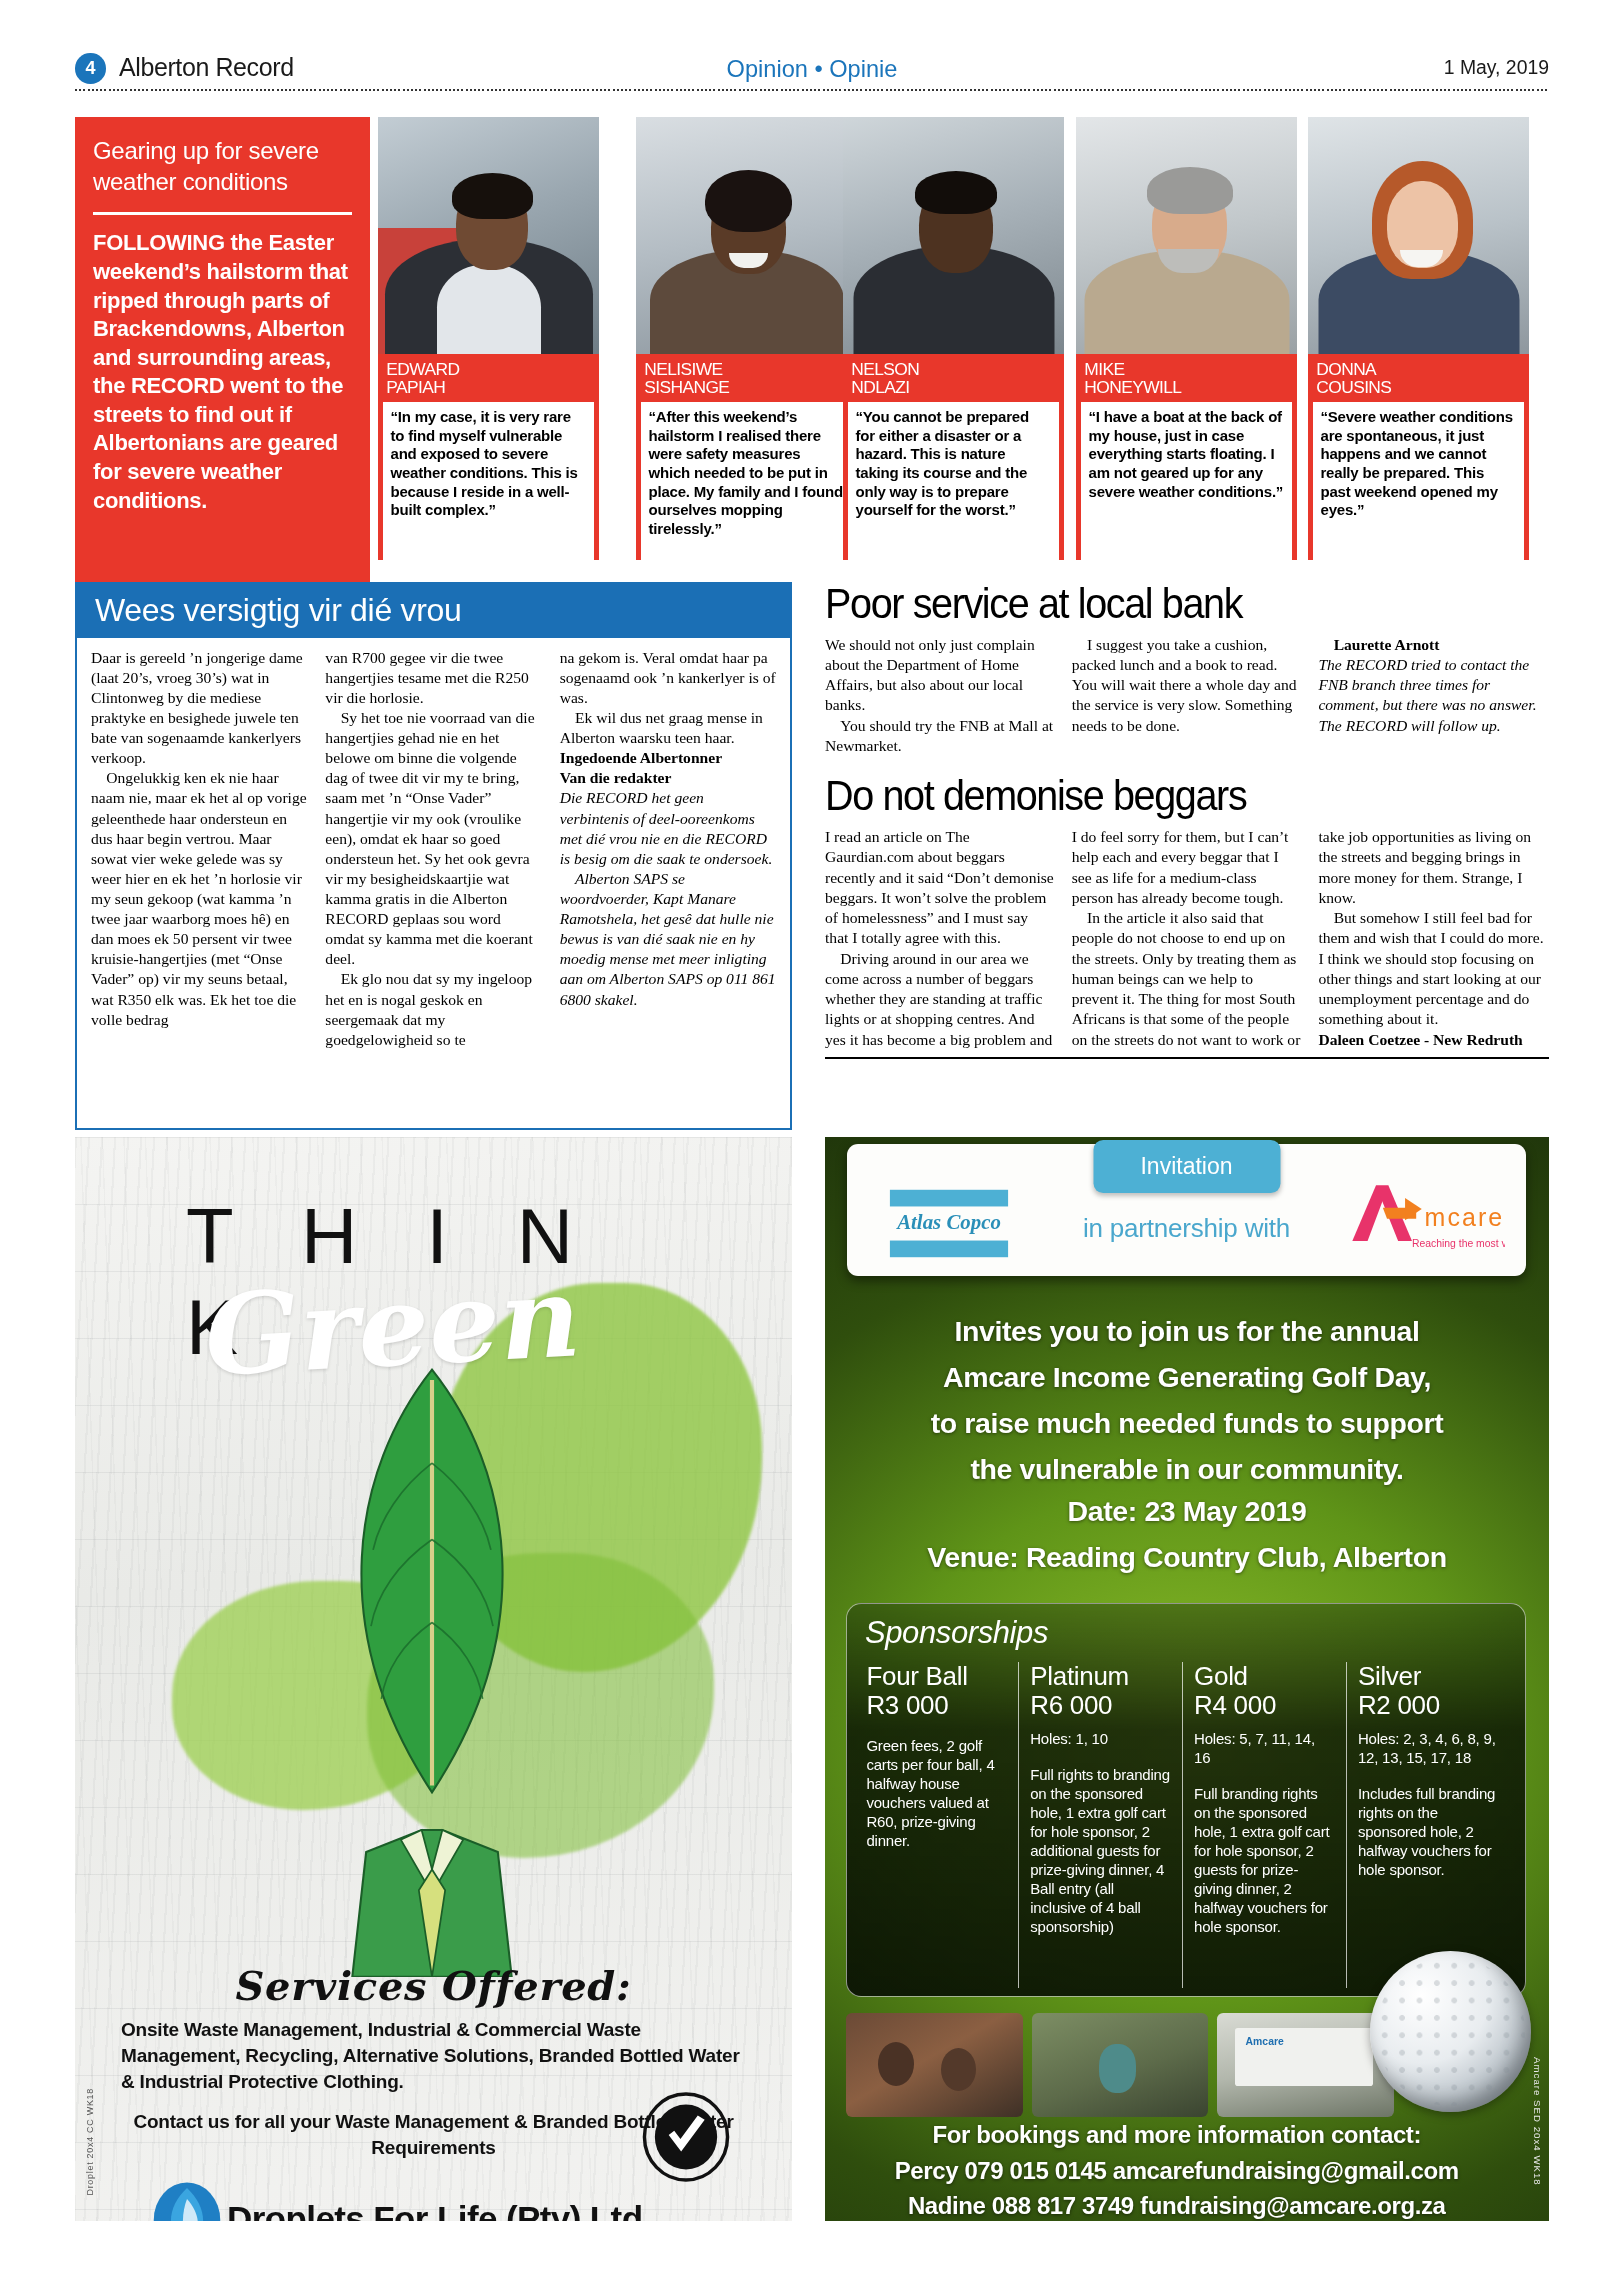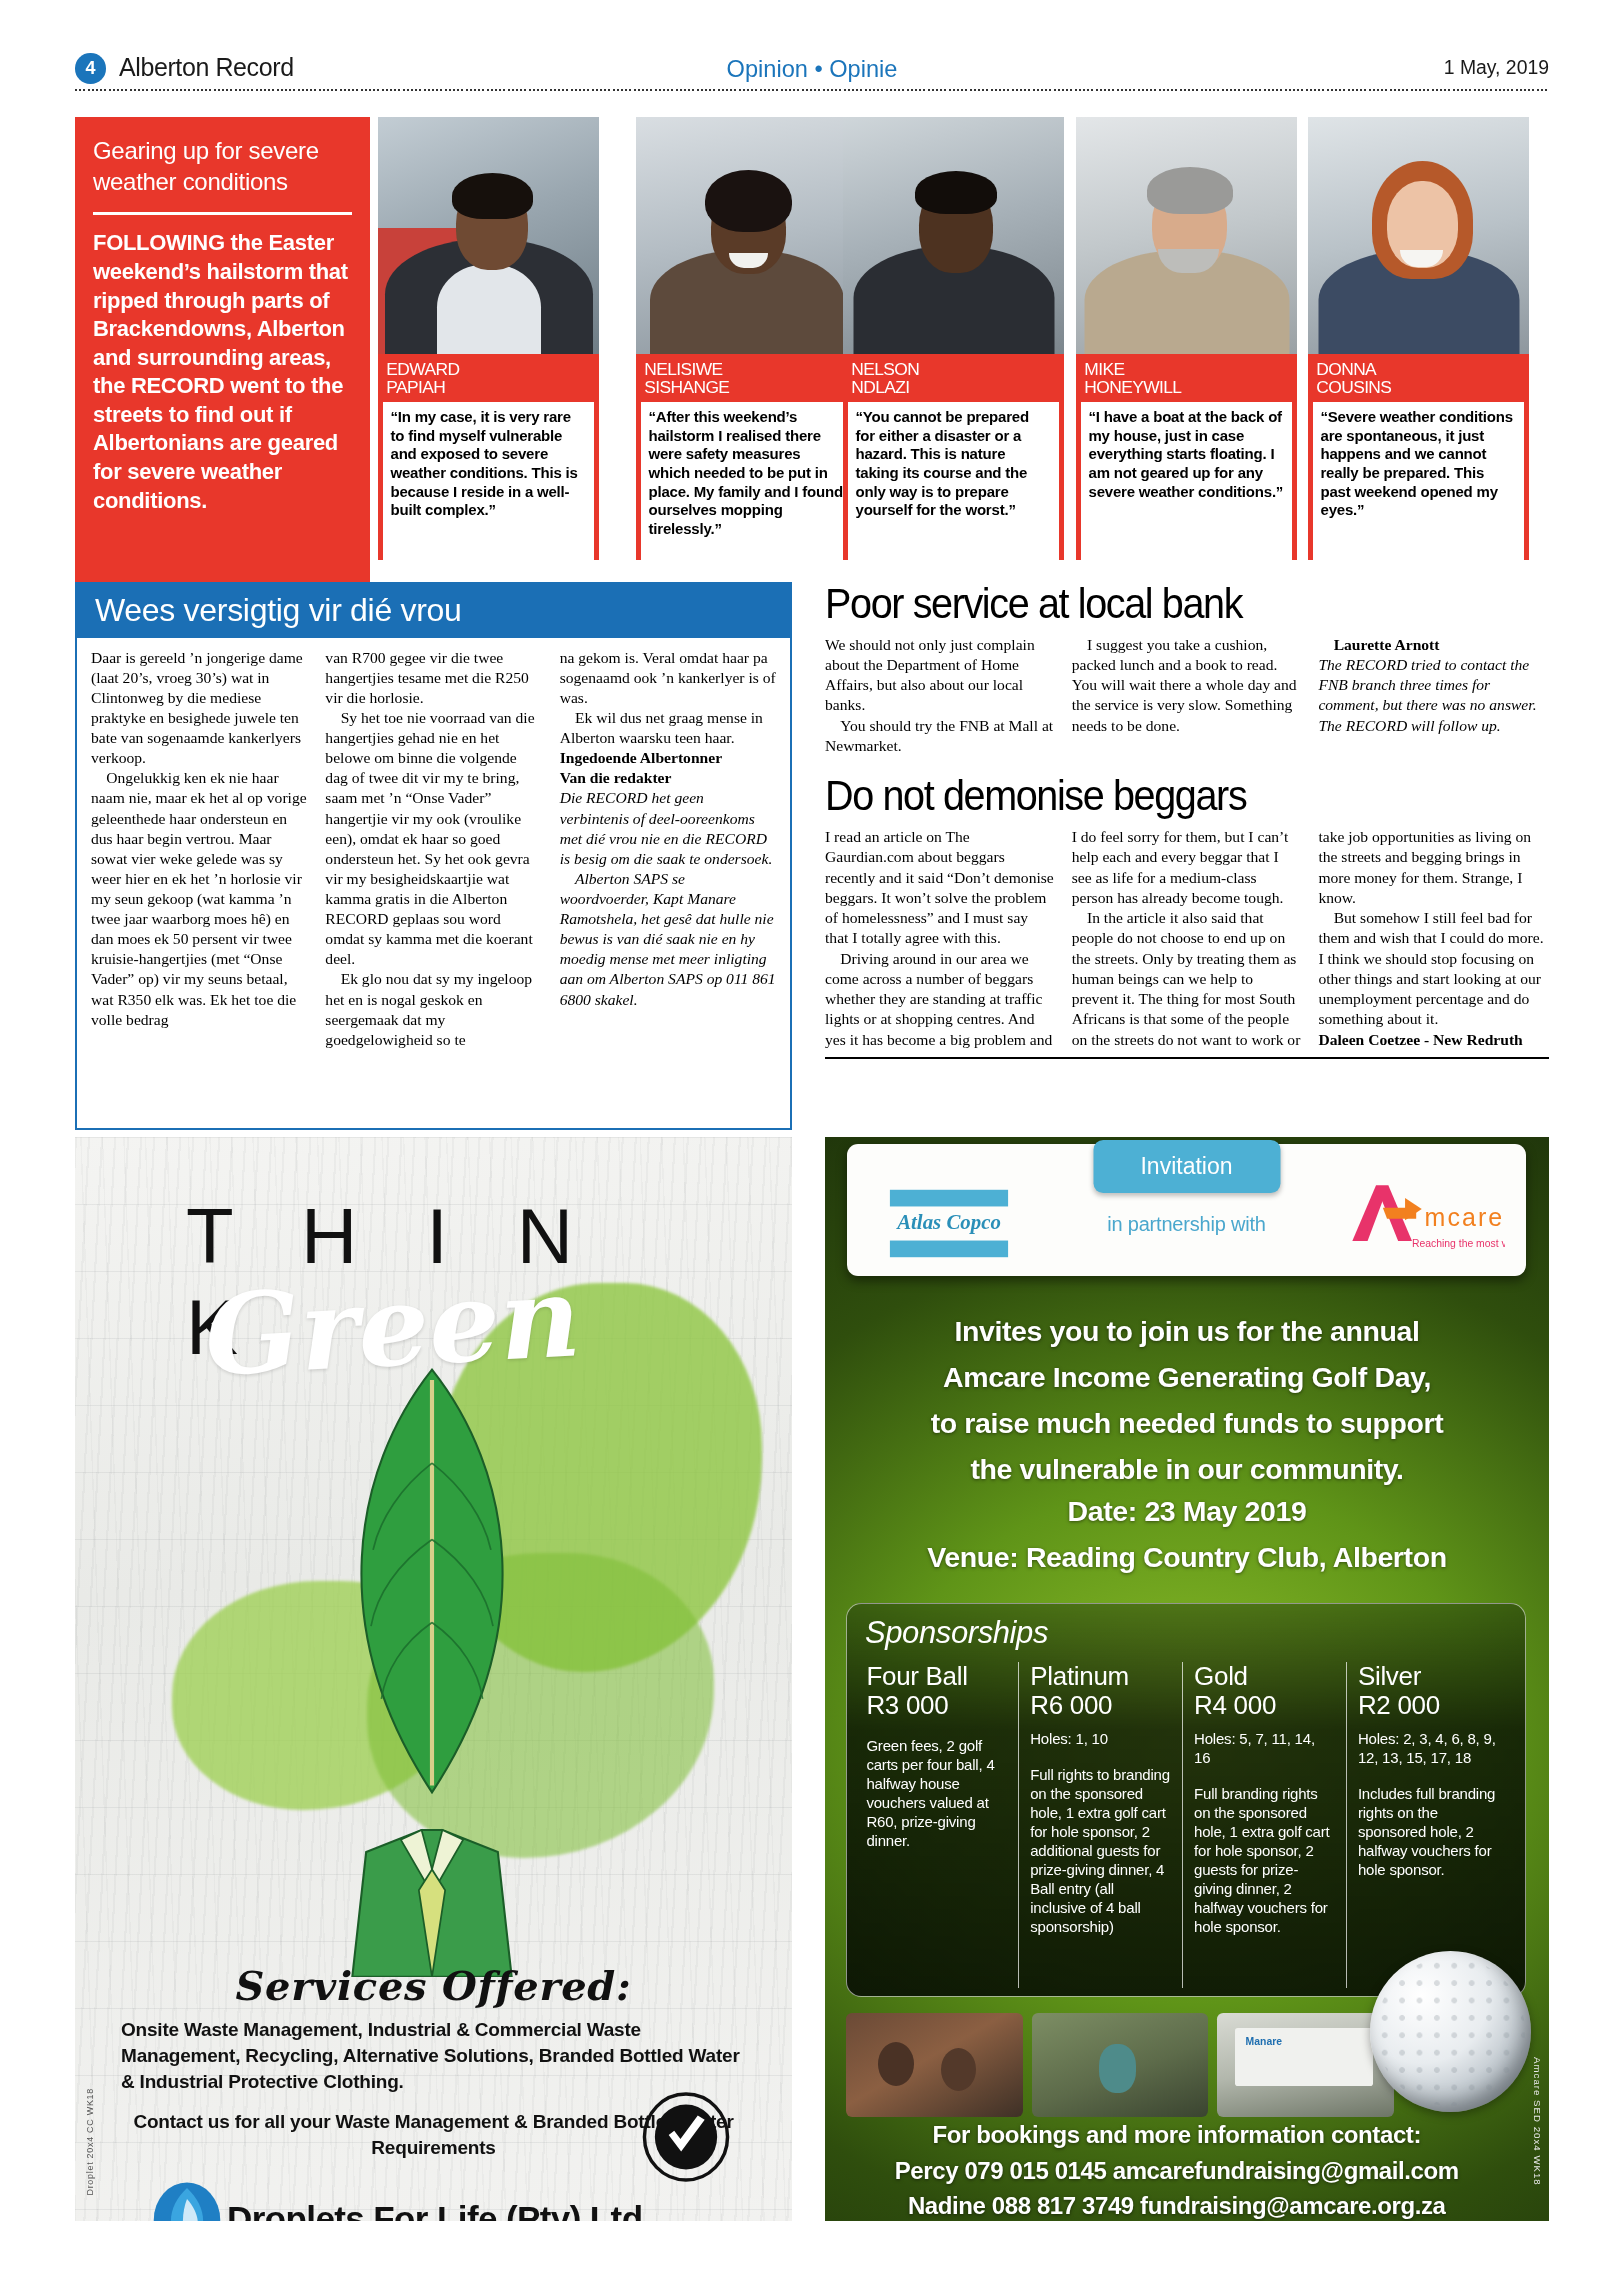--- a/index.html
+++ b/index.html
@@ -180,21 +180,21 @@
   }
   .invitation-chip {
     position:absolute; left:50%; transform:translateX(-50%); top:-4.2px;
     width:187px; height:53px; background:#4db0d4; border-radius:9.7px;
     color:#fff; font-size:23px; display:flex; align-items:center; justify-content:center;
     box-shadow:0 2.8px 4.9px rgba(0,0,0,.25);
   }
   .atlas-logo { position:absolute; left:40px; top:43px; width:124px; height:73px; }
   .partner-text {
     position:absolute; left:50%; transform:translateX(-50%); top:69px;
-    font-size:20px; color:#4aa7cd; letter-spacing:-0.2px;
+    font-size:26px; color:#4aa7cd; letter-spacing:-0.2px;
   }
   .amcare-logo { position:absolute; right:21px; top:33px; width:161px; height:85px; }
 
   .amc-invite {
     position:absolute; left:39px; right:39px; top:171px; text-align:center;
     color:#fff; font-size:28.5px; font-weight:bold; line-height:1.62; letter-spacing:-0.4px;
     text-shadow:0 1.4px 3.5px rgba(0,0,0,.5);
   }
   .amc-date {
     position:absolute; left:39px; right:39px; top:351px; text-align:center;
@@ -535,21 +535,21 @@
     <div class="amc-photos">
       <div class="amc-photo" style="background:linear-gradient(150deg,#6b4a36 0%,#8b5f42 45%,#3e3026 100%)">
         <div style="position:absolute;left:18%;top:28%;width:36px;height:44px;border-radius:50%;background:#4a3225;"></div>
         <div style="position:absolute;left:54%;top:34%;width:35px;height:43px;border-radius:50%;background:#53392a;"></div>
       </div>
       <div class="amc-photo" style="background:linear-gradient(160deg,#7d8e64 0%,#5d6b4a 55%,#3a4430 100%)">
         <div style="position:absolute;left:38%;top:30%;width:37px;height:49px;border-radius:44%;background:#4e8b8a;"></div>
       </div>
       <div class="amc-photo" style="background:linear-gradient(170deg,#d9dbd4 0%,#b2b7ac 50%,#6d7566 100%)">
         <div style="position:absolute;left:10%;top:14%;width:78%;height:56%;background:#f0f1ee;border-radius:2.8px;"></div>
-        <div style="position:absolute;left:16%;top:22%;font-size:10.4px;color:#1f6fb0;font-weight:bold;">Manare</div>
+        <div style="position:absolute;left:16%;top:22%;font-size:10.4px;color:#1f6fb0;font-weight:bold;">Amcare</div>
       </div>
     </div>
 
     <div class="golfball"></div>
 
     <div class="amc-contact">
       <div>For bookings and more information contact:</div>
       <div>Percy 079 015 0145 amcarefundraising@gmail.com</div>
       <div>Nadine 088 817 3749 fundraising@amcare.org.za</div>
     </div>

